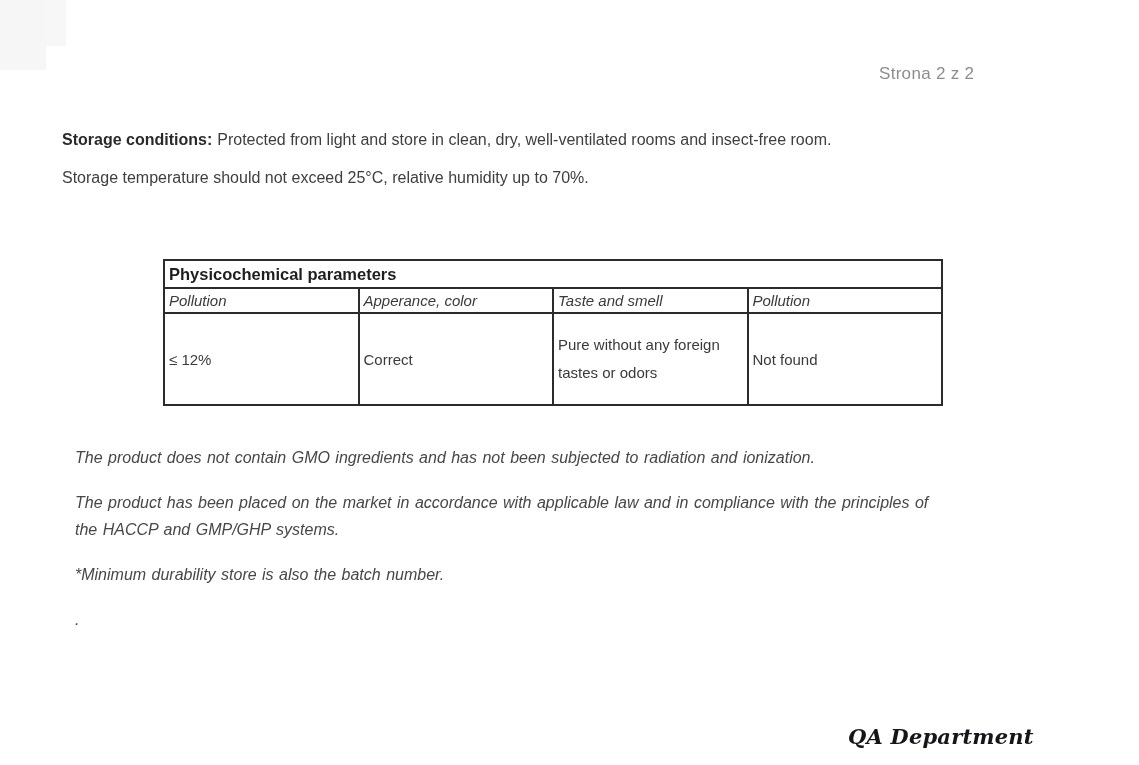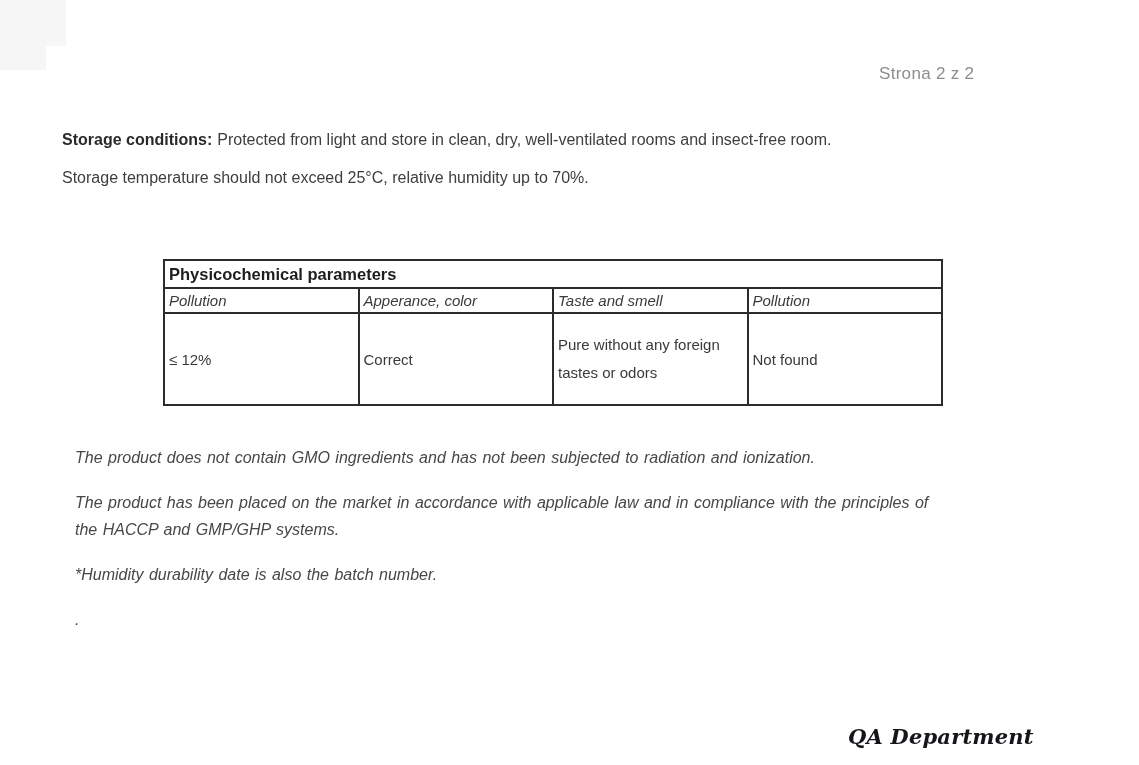--- a/index.html
+++ b/index.html
@@ -141,19 +141,19 @@
         <div class="wrap-narrow">Pure without any foreign tastes or odors</div>
       </td>
       <td class="data-cell">Not found</td>
     </tr>
   </tbody>
     </table>
 
   <div class="notes">
     <p>The product does not contain GMO ingredients and has not been subjected to radiation and ionization.</p>
     <p>The product has been placed on the market in accordance with applicable law and in compliance with the principles of the HACCP and GMP/GHP systems.</p>
-    <p>*Humidity durability date is also the batch number.</p>
+    <p>*Minimum durability store is also the batch number.</p>
     <p class="stray">.</p>
   </div>
 
   <div class="qa-signature">QA Department</div>
 
 </div>
 
 </body></html>

